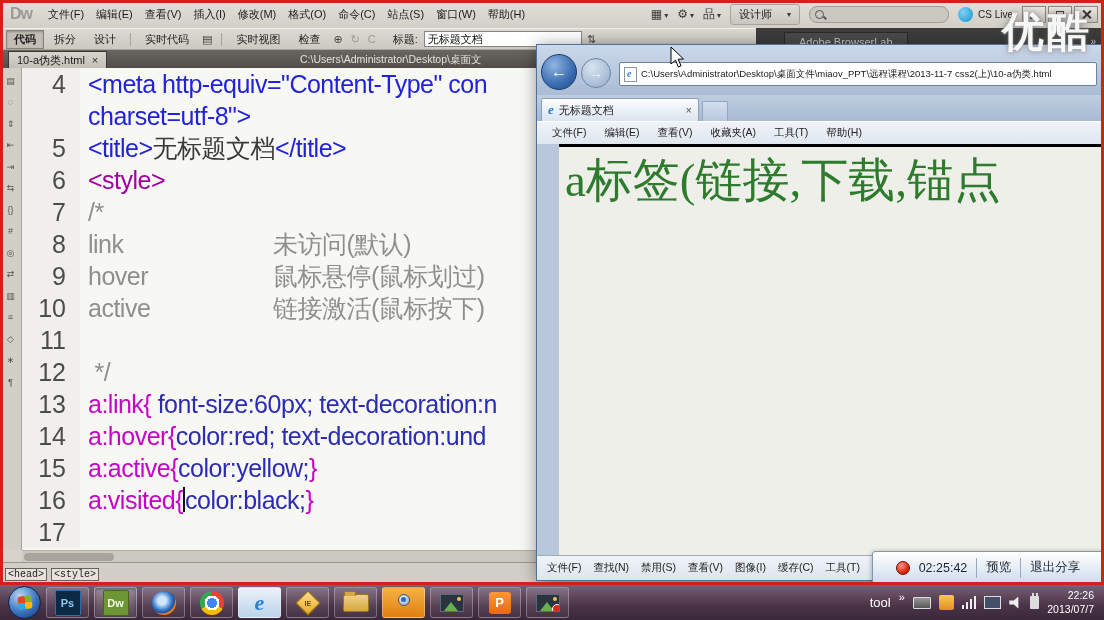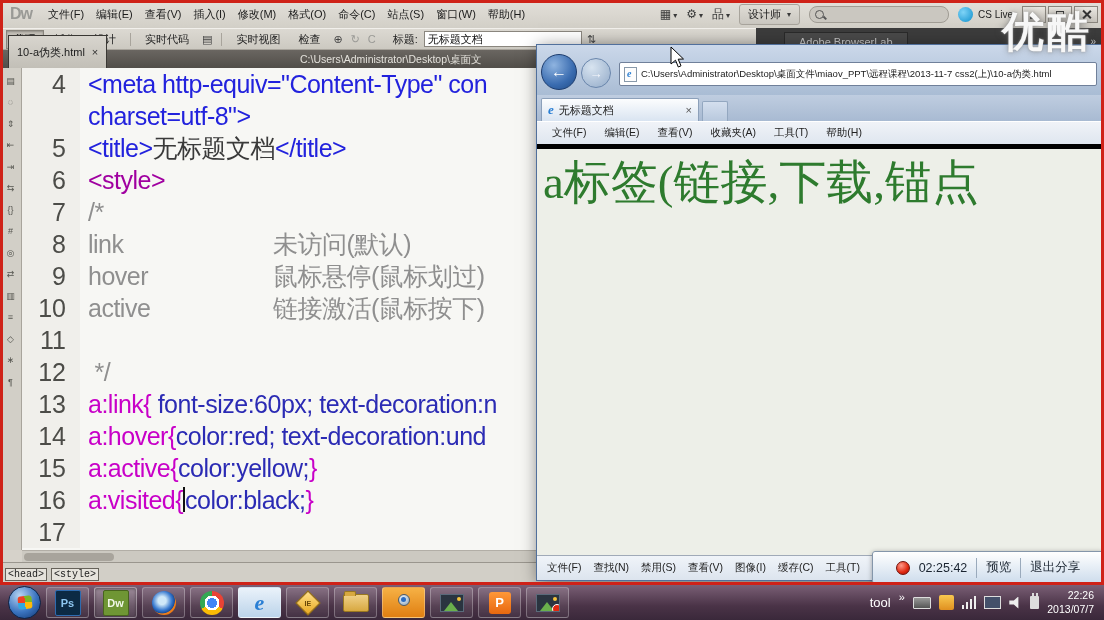--- a/index.html
+++ b/index.html
@@ -7,21 +7,21 @@
        font-family:"Liberation Sans","DejaVu Sans",sans-serif;-webkit-font-smoothing:antialiased;}
 
   
   .dw-menubar{position:absolute;left:0;top:0;width:100%;height:28px;background:linear-gradient(#e3e0da,#d2cfc7);
     display:flex;align-items:center;font-size:11px;color:#1c1c1c;z-index:5;}
   .dw-logo{font-weight:bold;font-size:16px;color:#9a9a96;padding:0 10px;letter-spacing:-1px;}
   .mi{padding:0 6px;cursor:default;white-space:nowrap;}
   .mb-right{margin-left:auto;display:flex;align-items:center;gap:9px;padding-right:6px;}
   .tool-ico{font-size:12px;color:#3a3a3a;}
   .caret-dn{font-size:8px;color:#3a3a3a;margin-left:2px;}
-  .ws-btn{display:flex;align-items:center;gap:4px;padding:2px 8px;border:1px solid #a8a49c;border-radius:3px;
+  .ws-btn{display:flex;align-items:center;gap:13px;padding:2px 8px;border:1px solid #a8a49c;border-radius:3px;
     background:linear-gradient(#e0ddd6,#c9c6bf);font-size:11px;}
   .searchbox{width:128px;height:15px;background:#cac7c0;border:1px solid #a09c94;border-radius:8px;
     display:flex;align-items:center;padding:0 5px;}
   .mag{width:7px;height:7px;border:1.5px solid #555;border-radius:50%;position:relative;}
   .mag::after{content:"";position:absolute;width:4px;height:1.5px;background:#555;transform:rotate(45deg);right:-4px;bottom:-1px;}
   .cslive{display:flex;align-items:center;gap:5px;font-size:10px;color:#222;}
   .cs-logo{width:15px;height:15px;border-radius:50%;background:radial-gradient(circle at 35% 35%,#7fd4f7,#0d8fcc);}
   .winbtns{display:flex;gap:2px;}
   .winbtn{width:22px;height:15px;background:linear-gradient(#eae7e1,#c6c2ba);border:1px solid #8a867e;
     display:flex;align-items:center;justify-content:center;}
@@ -46,21 +46,21 @@
 
   .dw-panel{position:absolute;left:756px;top:28px;width:348px;height:26px;background:#3c3c3c;color:#c8c8c8;
     font-size:11px;display:flex;align-items:center;z-index:6;}
   .panel-tab{padding:0 14px;height:18px;display:flex;align-items:center;background:#4a4a4a;margin-left:28px;
     border:1px solid #2a2a2a;border-bottom:none;}
   .panel-exp{margin-left:auto;padding-right:8px;color:#ddd;font-size:10px;}
 
   .dw-tabbar{position:absolute;left:0;top:50px;width:100%;height:18px;background:linear-gradient(#6a6661,#514e49);
     display:flex;align-items:flex-end;font-size:11px;z-index:5;}
   .doc-tab{height:16px;background:linear-gradient(#d8d5ce,#c2bfb7);border:1px solid #3a3834;border-bottom:none;
-    display:flex;align-items:center;gap:7px;padding:8px 8px;color:#1a1a1a;margin-left:8px;}
+    display:flex;align-items:center;gap:7px;padding:0 8px;color:#1a1a1a;margin-left:8px;}
   .tab-close{color:#333;}
   .tab-path{position:absolute;left:300px;top:3px;color:#e4e2dc;font-size:10.5px;white-space:nowrap;}
 
   .dw-side{position:absolute;left:0;top:68px;width:22px;height:482px;background:#d2cfc7;border-right:1px solid #a8a49c;
     display:flex;flex-direction:column;align-items:center;gap:8.5px;padding-top:6px;box-sizing:border-box;z-index:4;}
   .sicon{font-size:9px;color:#55554f;width:16px;height:13px;display:flex;align-items:center;justify-content:center;}
 
   .dw-code{position:absolute;left:22px;top:68px;width:1082px;height:482px;background:#f7f7f4;overflow:hidden;z-index:3;}
   .crow{display:flex;height:32px;align-items:center;}
   .lnum{width:58px;min-width:58px;padding-right:14px;font-size:25px;color:#4c4c48;background:#f0efeb;height:100%;
@@ -103,21 +103,21 @@
   .e-ico{color:#2a7fd4;font-size:13px;font-style:italic;font-weight:bold;font-family:"Liberation Serif",serif;}
   .br-tab-title{font-size:11px;color:#222;flex:1;}
   .br-tab-close{font-size:11px;color:#555;}
   .tab-stub{width:24px;height:19px;background:linear-gradient(#d4dfee,#b8c8dd);border:1px solid #93a7c0;border-bottom:none;
     border-radius:2px 2px 0 0;margin-left:3px;}
 
   .br-menu{height:22px;background:linear-gradient(#f0f3f8,#dfe6ef);border-top:1px solid #fff;display:flex;
     align-items:center;font-size:10.5px;color:#222;padding-left:6px;}
   .br-menu .mi{padding:0 9px;}
 
-  .br-content{flex:1;background:#edefe8;border-top:5px solid #000000;overflow:hidden;}
+  .br-content{flex:1;background:#edefe8;border-top:3px solid #000000;overflow:hidden;margin-left:22px;}
   .link-text{font-family:"Liberation Serif","DejaVu Serif",serif;font-size:47px;margin:2px 0 0 6px;white-space:nowrap;}
 
   .br-dev{height:24px;background:linear-gradient(#f0f4f9,#dce4ee);border-top:1px solid #a0aab8;display:flex;
     align-items:center;font-size:10.5px;color:#222;padding-left:4px;}
   .br-dev .mi{padding:0 6px;}
   .mi-sep{width:1px;height:14px;background:#9aa6b6;margin:0 3px;}
 
   
   .recorder{position:absolute;left:872px;top:551px;width:232px;height:33px;z-index:30;border:1px solid #8496aa;
     border-radius:3px;background:linear-gradient(#ffffff,#cddcec);display:flex;align-items:center;justify-content:center;

